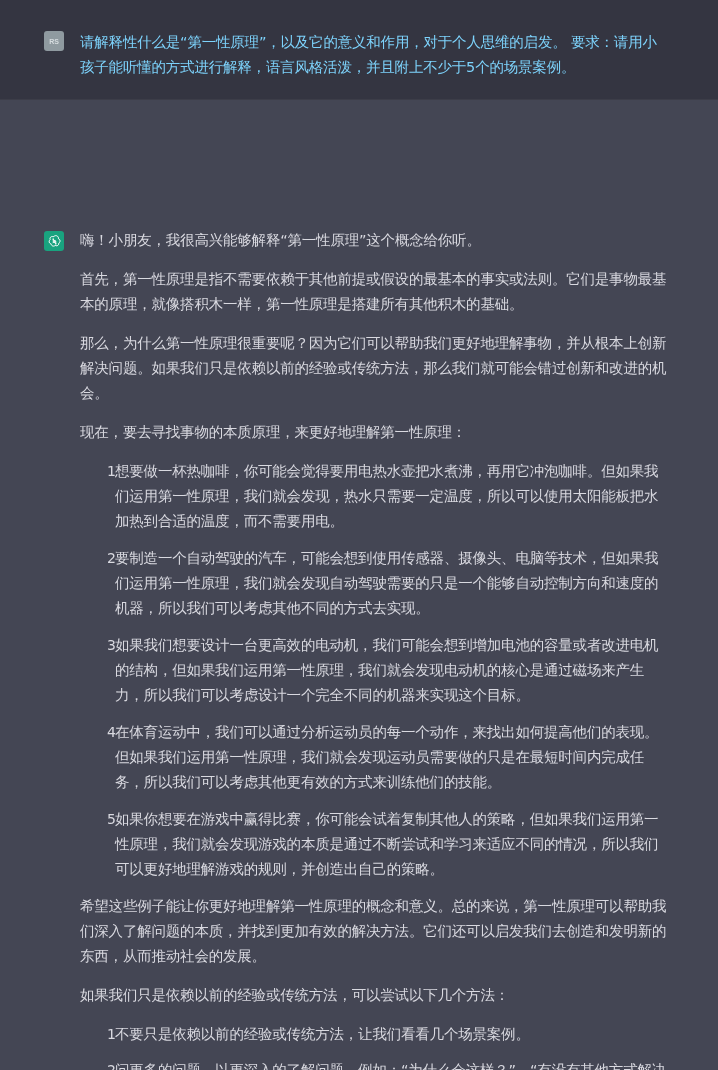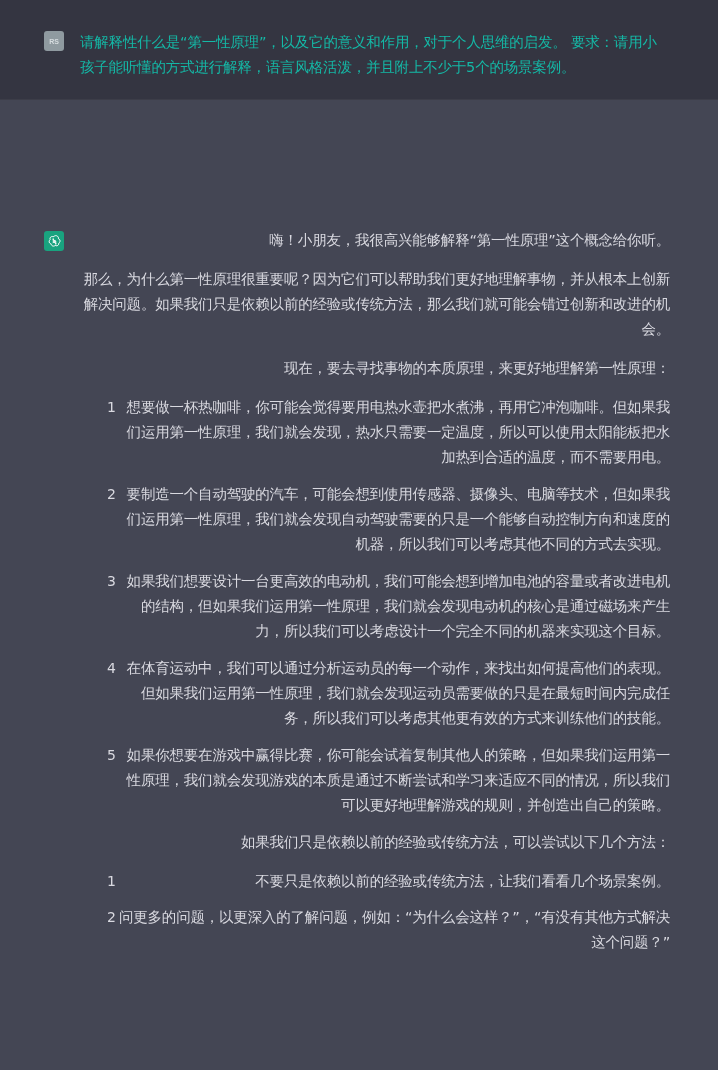--- a/index.html
+++ b/index.html
@@ -13,21 +13,20 @@
     background:#343541;
     height:100px;
     position:relative;
     box-sizing:border-box;
     border-bottom:1px solid #3c3d48;
   }
   .assistant-block {
     position:relative;
     background:#444654;
     height:750px;
-    text-align:right;
   }
   .avatar {
     position:absolute;
     width:20px; height:20px;
     border-radius:3px;
     display:flex; align-items:center; justify-content:center;
   }
   .avatar-user {
     left:44px; top:31px;
     background:#8f9aa0;
@@ -41,21 +40,21 @@
     background:#19a37f;
   }
   .msg {
     position:absolute;
     left:80px;
     width:590px;
     font-size:14.5px;
     line-height:25px;
     letter-spacing:-0.2px;
   }
-  .user-msg { top:30px; color:#14b8a6; }
+  .user-msg { top:30px; color:#7dd3fc; }
   .assistant-msg { top:128px; color:#d9d9e0; }
   .para { margin:0 0 14px 0; }
   .para.first { margin-bottom:14px; }
   .list { margin:0 0 12px 0; padding:0; list-style:none; }
   .list-item {
     position:relative;
     padding-left:35px;
     margin:0 0 12px 0;
   }
   .list-item .num {
@@ -76,31 +75,33 @@
 
 <div class="assistant-block">
   <div class="avatar avatar-gpt">
     <svg width="15" height="15" viewBox="0 0 24 24" fill="none" stroke="#ffffff" stroke-width="1.6" stroke-linejoin="round">
       <path d="M12 3.2c2-1.2 4.6-.5 5.8 1.5.5.9.7 1.9.5 2.9 1.9.6 3 2.7 2.4 4.6-.3 1-.9 1.8-1.8 2.3.4 2-1 4-3 4.3-1 .2-2 0-2.8-.6-1.4 1.5-3.8 1.6-5.3.2-.7-.7-1.2-1.6-1.2-2.6-2-.3-3.4-2.2-3.1-4.2.1-1 .7-1.9 1.5-2.5-.8-1.9.1-4.1 2-4.8 1-.4 2-.3 2.9.1z"></path>
       <path d="M9 8.5l5 2.9v5.5M15 15.5l-5-2.9V7M9 14l5-3"></path>
     </svg>
   </div>
   <div class="msg assistant-msg">
     <p class="para first">嗨！小朋友，我很高兴能够解释“第一性原理”这个概念给你听。</p>
+    <p class="para">首先，第一性原理是指不需要依赖于其他前提或假设的最基本的事实或法则。它们是事物最基本的原理，就像搭积木一样，第一性原理是搭建所有其他积木的基础。</p>
     <p class="para">那么，为什么第一性原理很重要呢？因为它们可以帮助我们更好地理解事物，并从根本上创新解决问题。如果我们只是依赖以前的经验或传统方法，那么我们就可能会错过创新和改进的机会。</p>
     <p class="para">现在，要去寻找事物的本质原理，来更好地理解第一性原理：</p>
 
     <ol class="list">
       <li class="list-item"><span class="num">1</span><span>想要做一杯热咖啡，你可能会觉得要用电热水壶把水煮沸，再用它冲泡咖啡。但如果我们运用第一性原理，我们就会发现，热水只需要一定温度，所以可以使用太阳能板把水加热到合适的温度，而不需要用电。</span></li>
       <li class="list-item"><span class="num">2</span><span>要制造一个自动驾驶的汽车，可能会想到使用传感器、摄像头、电脑等技术，但如果我们运用第一性原理，我们就会发现自动驾驶需要的只是一个能够自动控制方向和速度的机器，所以我们可以考虑其他不同的方式去实现。</span></li>
       <li class="list-item"><span class="num">3</span><span>如果我们想要设计一台更高效的电动机，我们可能会想到增加电池的容量或者改进电机的结构，但如果我们运用第一性原理，我们就会发现电动机的核心是通过磁场来产生力，所以我们可以考虑设计一个完全不同的机器来实现这个目标。</span></li>
       <li class="list-item"><span class="num">4</span><span>在体育运动中，我们可以通过分析运动员的每一个动作，来找出如何提高他们的表现。但如果我们运用第一性原理，我们就会发现运动员需要做的只是在最短时间内完成任务，所以我们可以考虑其他更有效的方式来训练他们的技能。</span></li>
       <li class="list-item"><span class="num">5</span><span>如果你想要在游戏中赢得比赛，你可能会试着复制其他人的策略，但如果我们运用第一性原理，我们就会发现游戏的本质是通过不断尝试和学习来适应不同的情况，所以我们可以更好地理解游戏的规则，并创造出自己的策略。</span></li>
     </ol>
 
+    <p class="para">希望这些例子能让你更好地理解第一性原理的概念和意义。总的来说，第一性原理可以帮助我们深入了解问题的本质，并找到更加有效的解决方法。它们还可以启发我们去创造和发明新的东西，从而推动社会的发展。</p>
     <p class="para">如果我们只是依赖以前的经验或传统方法，可以尝试以下几个方法：</p>
 
     <ol class="list list2">
       <li class="list-item"><span class="num">1</span><span>不要只是依赖以前的经验或传统方法，让我们看看几个场景案例。</span></li>
       <li class="list-item"><span class="num">2</span><span>问更多的问题，以更深入的了解问题，例如：“为什么会这样？”，“有没有其他方式解决这个问题？”</span></li>
 
     </ol>
   </div>
 </div>
 

